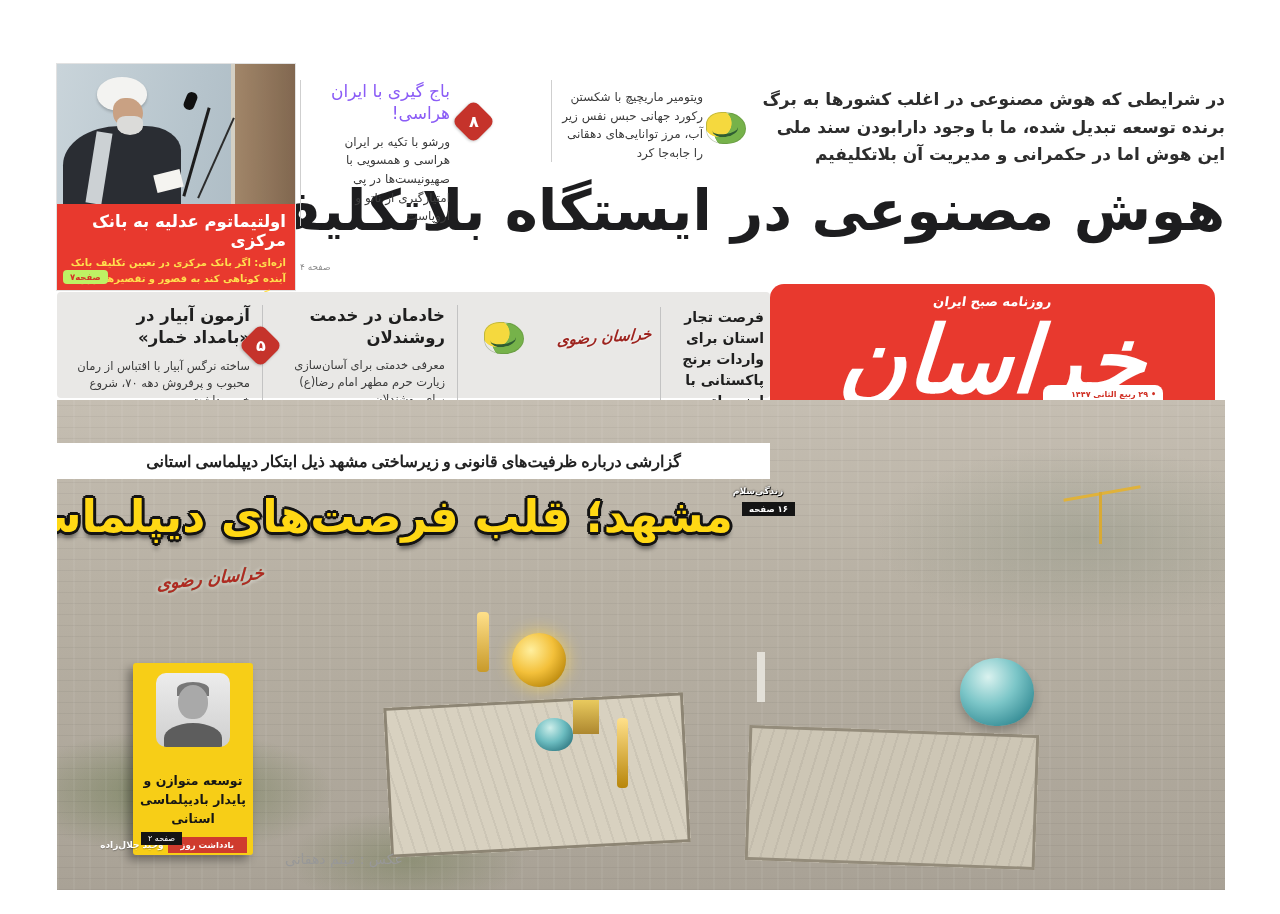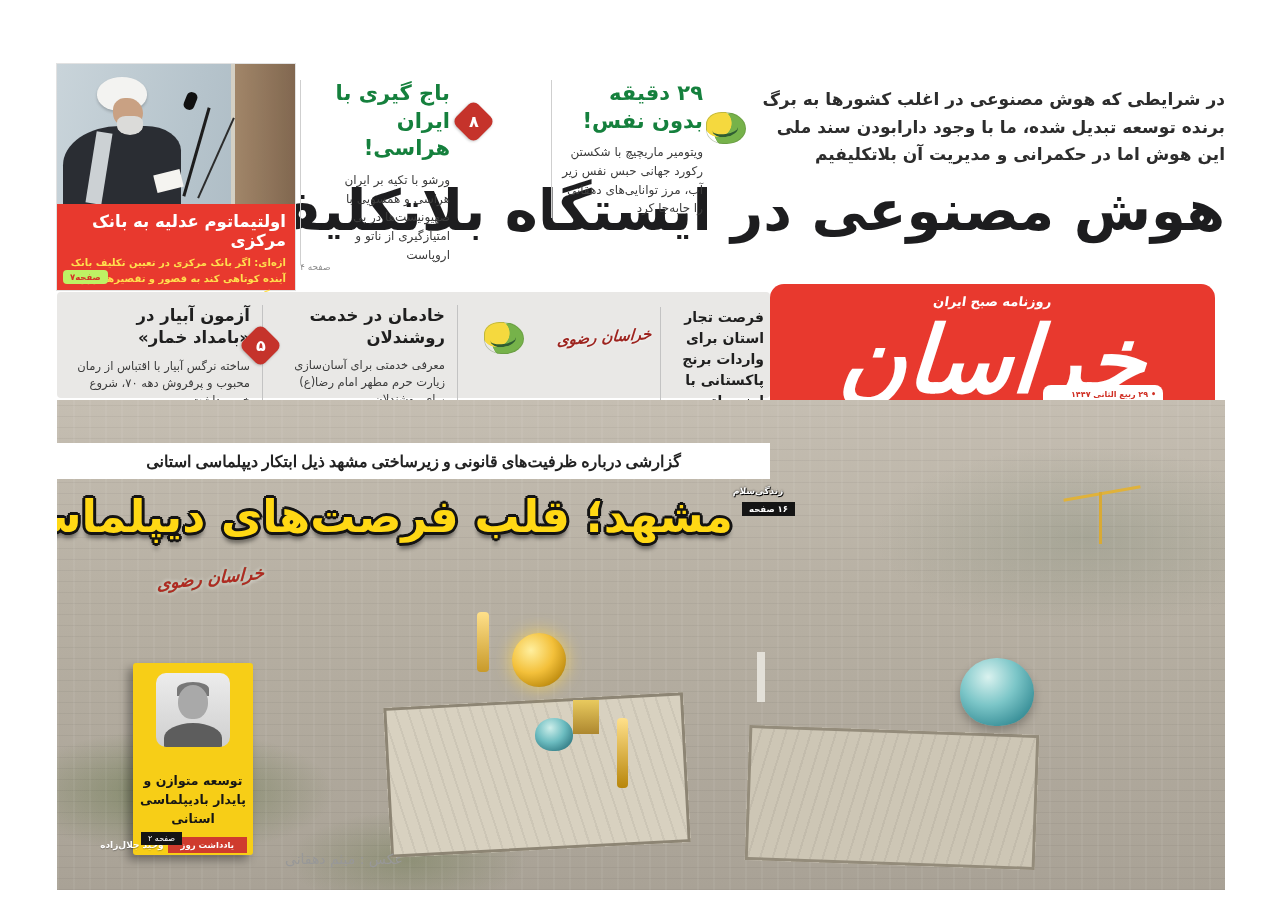--- a/index.html
+++ b/index.html
@@ -31,21 +31,21 @@
   .tl-mic-head { position:absolute; left:128px; top:28px; width:11px; height:18px; background:#101010; border-radius:5px; transform:rotate(22deg); }
   .tl-mic-stem2 { position:absolute; left:158px; top:50px; width:2px; height:88px; background:#2c2c2c; transform:rotate(24deg); }
   .tl-band { position:relative; height:86px; background:#e8392e; padding:8px 9px 0; }
   .tl-headline { font-size:16.5px; font-weight:900; color:#ffffff; text-align:right; letter-spacing:-.3px; }
   .tl-sub { margin-top:5px; font-size:10px; font-weight:700; color:#ffdf4e; line-height:1.55; text-align:right; }
   .tl-badge { position:absolute; left:6px; bottom:6px; background:#bef264; color:#d63327;
               font-size:8.5px; font-weight:700; padding:2px 7px; border-radius:4px; }
 
   
   .story { position:absolute; text-align:right; }
-  .story .story-title { font-size:21px; font-weight:700; color:#15803d; line-height:1.32; }
+  .story .story-title { font-size:17px; font-weight:400; color:#8b5cf6; line-height:1.32; }
   .story .story-sub { margin-top:8px; font-size:12px; color:#3c3c3c; line-height:1.55; }
   .story-breath { left:551px; top:80px; width:152px; border-left:1px solid #cfcfcf; padding-left:10px; }
   .story-warsaw { left:300px; top:80px; width:150px; border-left:1px solid #cfcfcf; padding-left:10px; }
   
 
   .diamond { position:absolute; width:31px; height:31px; background:#c5332b; border-radius:7px;
              transform:rotate(45deg); display:flex; align-items:center; justify-content:center;
              box-shadow:0 1px 3px rgba(0,0,0,.25); }
   .diamond span { transform:rotate(-45deg); color:#fff; font-size:16px; font-weight:900; }
   .d8 { left:458px; top:106px; }
@@ -190,21 +190,20 @@
       <div class="tl-mic-stem2"></div>
     </div>
     <div class="tl-band">
       <div class="tl-headline">اولتیماتوم عدلیه به بانک مرکزی</div>
       <div class="tl-sub">اژه‌ای: اگر بانک مرکزی در تعیین تکلیف بانک آینده کوتاهی کند به قصور و تقصیرها ورود می‌کنیم</div>
       <div class="tl-badge">صفحه۷</div>
     </div>
   </div>
 
   <div class="story story-breath">
-    <div class="story-title">۲۹ دقیقه بدون نفس!</div>
     <div class="story-sub">ویتومیر ماریچیچ با شکستن رکورد جهانی حبس نفس زیر آب، مرز توانایی‌های دهقانی را جابه‌جا کرد</div>
   </div>
   <div class="supp-logo supp-logo-a"></div>
   <div class="diamond d8">
     <span>۸</span>
   </div>
   <div class="story story-warsaw">
     <div class="story-title">باج گیری با ایران هراسی!</div>
     <div class="story-sub">ورشو با تکیه بر ایران هراسی و همسویی با صهیونیست‌ها در پی امتیازگیری از ناتو و اروپاست</div>
   </div>

